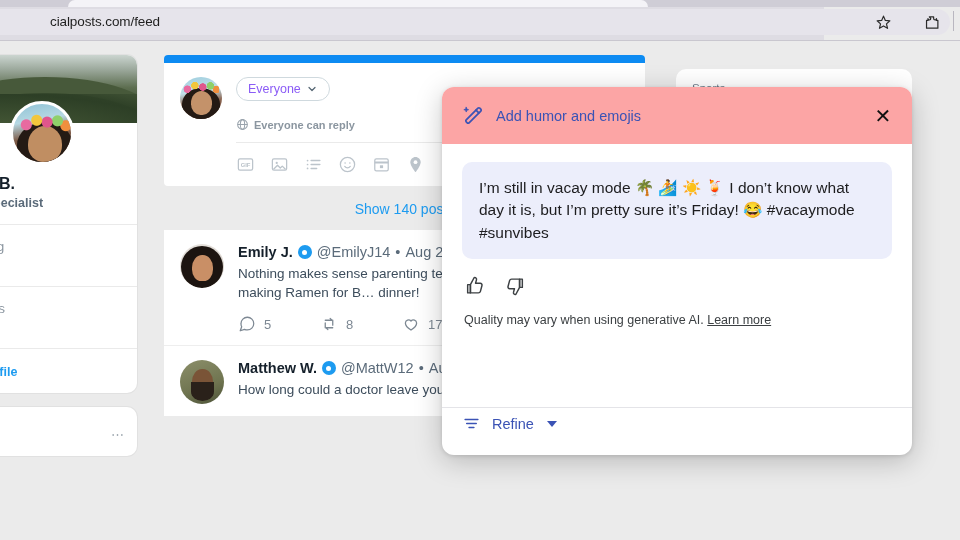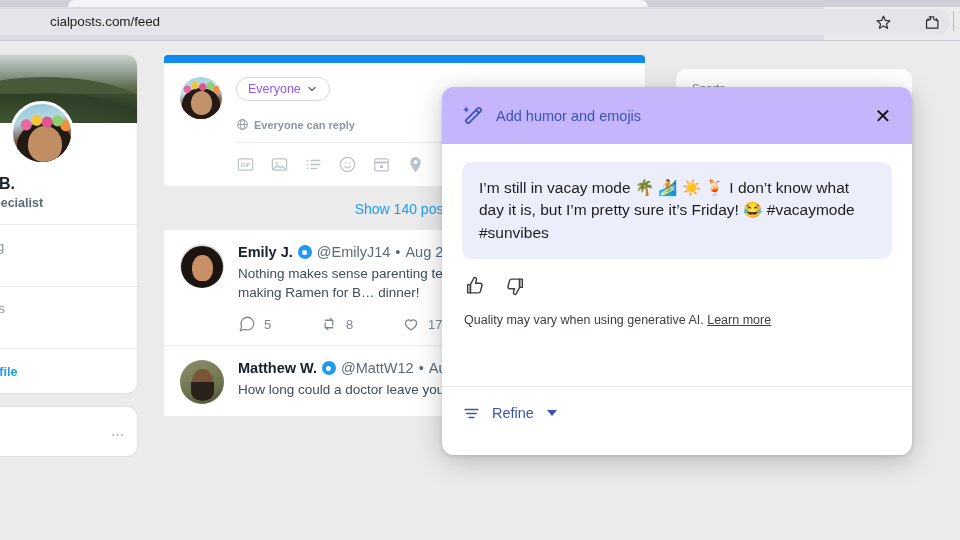--- a/index.html
+++ b/index.html
@@ -206,42 +206,42 @@
   .trend-count { font-size: 11.5px; color: #6b7a88; margin-top: 2px; }
   .trend-more { position: absolute; right: 14px; top: 14px; font-size: 13px; color: #8b96a0; letter-spacing: 1px; }
 
   
   #ai-dialog {
     position: absolute; left: 442px; top: 46px; width: 470px; height: 368px;
     background: #fff; border-radius: 12px; overflow: hidden;
     box-shadow: 0 6px 28px rgba(0,0,0,0.22), 0 1px 4px rgba(0,0,0,0.12);
   }
   #ai-header {
-    height: 57px; background: #c4b5fd; display: flex; align-items: center;
+    height: 57px; background: #fca5a5; display: flex; align-items: center;
     padding: 0 16px 0 20px;
   }
   #ai-wand-icon { width: 22px; height: 22px; color: #3b53b5; flex: 0 0 22px; }
   #ai-title { margin-left: 12px; font-size: 14.5px; color: #3b53b5; flex: 1; }
   #ai-close-btn {
     width: 26px; height: 26px; display: flex; align-items: center; justify-content: center;
     color: #111; font-size: 20px; line-height: 1;
   }
   #ai-content { padding: 18px 20px 0 20px; }
   #ai-suggestion {
     background: #eceefb; border-radius: 10px; padding: 15px 17px;
     font-size: 15.5px; line-height: 1.45; color: #1d1d1f;
   }
   #ai-feedback { margin-top: 16px; display: flex; gap: 18px; padding-left: 2px; }
   .feedback-icon { width: 22px; height: 22px; color: #3c4043; }
   #ai-disclaimer {
     margin-top: 16px; font-size: 12.5px; color: #3c4043; padding-left: 2px;
   }
   #ai-learn-more { color: #3c4043; text-decoration: underline; }
   #ai-footer {
-    position: absolute; left: 0; bottom: 0; width: 100%; height: 69px;
+    position: absolute; left: 0; bottom: 0; width: 100%; height: 48px;
     border-top: 1px solid #e4e4e8; display: flex; align-items: center;
     padding: 0 18px 16px 20px;
   }
   #refine-control { display: flex; align-items: center; gap: 11px; flex: 1; }
   #refine-icon { width: 19px; height: 19px; color: #3b53b5; }
   #refine-label { font-size: 14.5px; color: #3b53b5; }
   #refine-caret {
     width: 0; height: 0; border-left: 5px solid transparent; border-right: 5px solid transparent;
     border-top: 6px solid #3b53b5; margin-left: 2px;
   }

